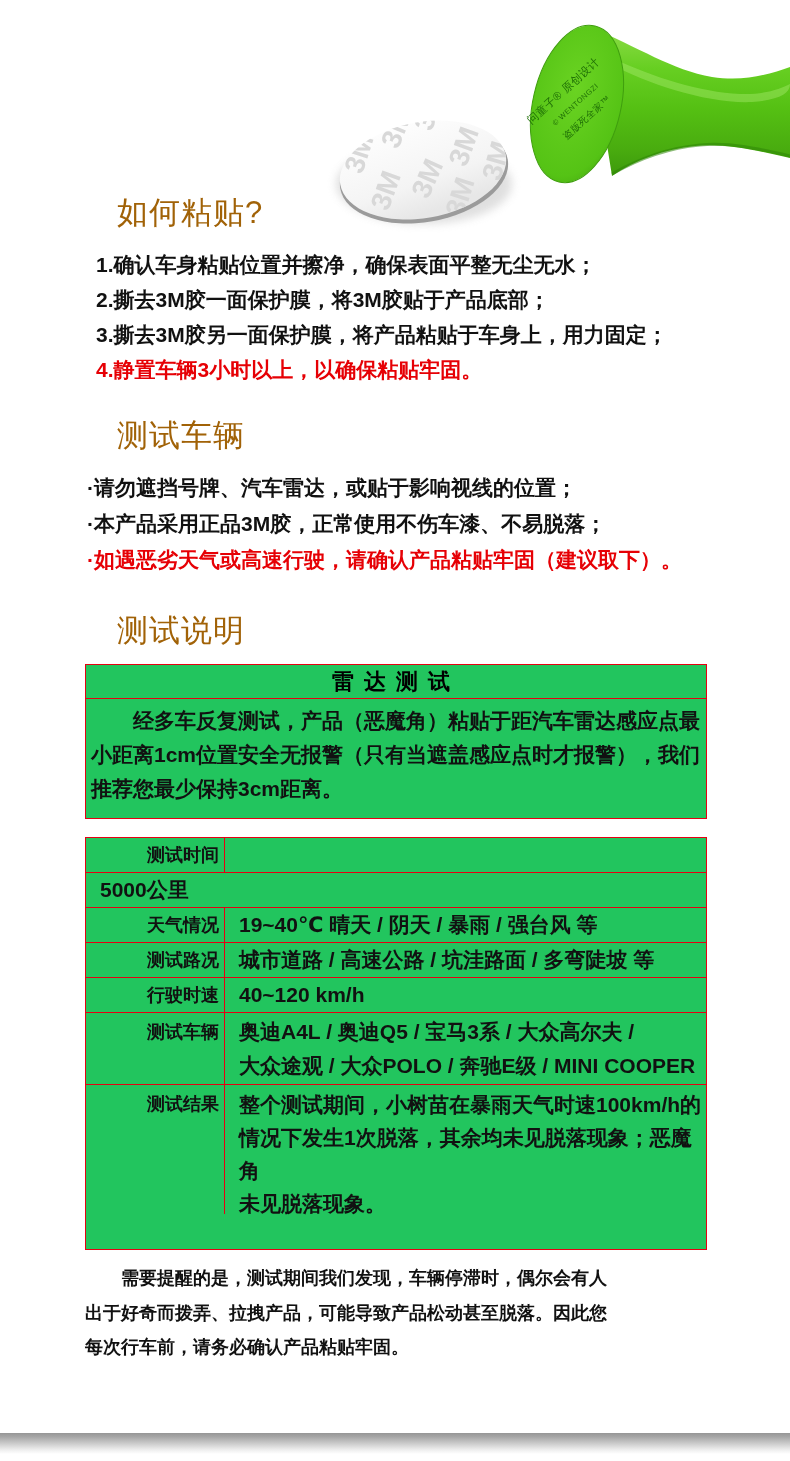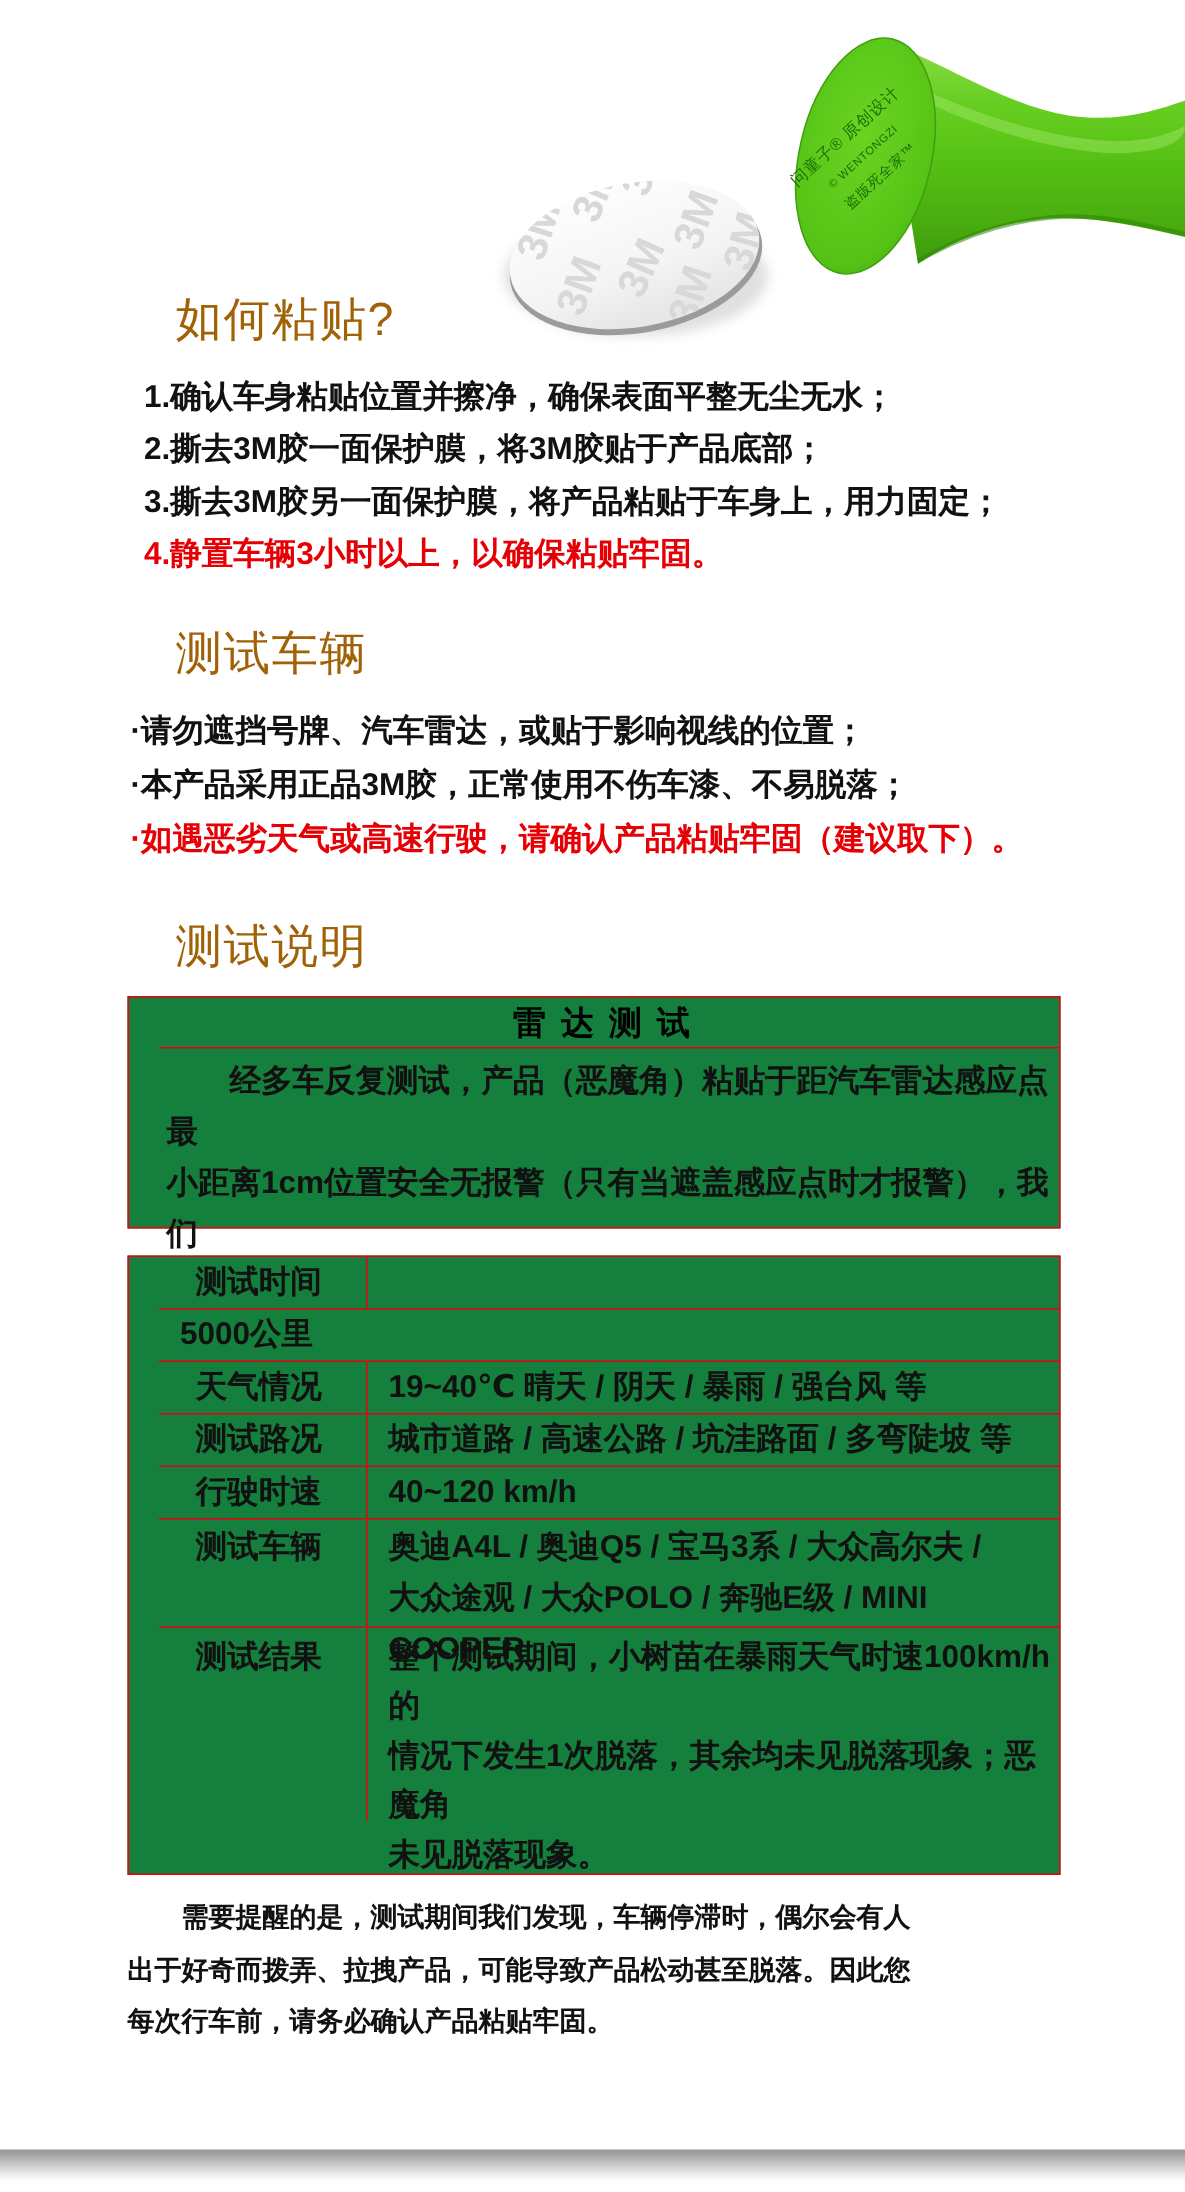--- a/index.html
+++ b/index.html
@@ -14,41 +14,40 @@
     letter-spacing:1px;white-space:nowrap;margin-left:24px;
   }
   .line{font-size:21px;font-weight:600;color:#111;white-space:nowrap;}
   .steps{left:96px;top:247px;}
   .steps .line{height:35px;line-height:35px;}
   .tips{left:87px;top:470px;}
   .tips .line{height:36px;line-height:36px;}
   .red{color:#e60005;}
   .tbl{
     left:85px;width:622px;border:1px solid #e60012;box-sizing:border-box;
-    background:#15803d;
-    padding-left:20px;
+    background:#22c55e;
   }
   .tbl-header{
     text-align:center;font-size:22px;font-weight:bold;color:#000;
     letter-spacing:10px;border-bottom:1px solid #e60012;
   }
   #radar-table{top:664px;height:155px;}
   #radar-table .tbl-header{height:33px;line-height:33px;}
   .tbl-body{
     padding:5px 5px 8px 5px;font-size:21px;font-weight:700;line-height:34px;
     color:#111;white-space:pre-line;
   }
   #falloff-table{top:837px;height:413px;}
   #falloff-table .tbl-header{height:34px;line-height:34px;}
   .frow{display:flex;border-top:1px solid #e60012;box-sizing:border-box;}
   .frow:first-of-type{border-top:none;}
   .fcell-label{
     width:139px;flex:0 0 139px;border-right:1px solid #e60012;
-    box-sizing:border-box;text-align:center;padding-right:5px;
-    font-size:21px;font-weight:600;color:#111;
+    box-sizing:border-box;text-align:right;padding-right:5px;
+    font-size:18px;font-weight:600;color:#111;
   }
   .fcell-value{
     flex:1;padding-left:14px;font-size:21px;font-weight:600;color:#111;
     white-space:pre-line;box-sizing:border-box;
   }
   .frow.h35 .fcell-label,.frow.h35 .fcell-value{height:34px;line-height:34px;}
   .frow.h72 .fcell-label,.frow.h72 .fcell-value{line-height:34px;padding-top:2px;}
   .frow.h72{height:72px;}
   .frow.h130 .fcell-label,.frow.h130 .fcell-value{line-height:33px;padding-top:3px;}
   .frow.h130{height:130px;}

